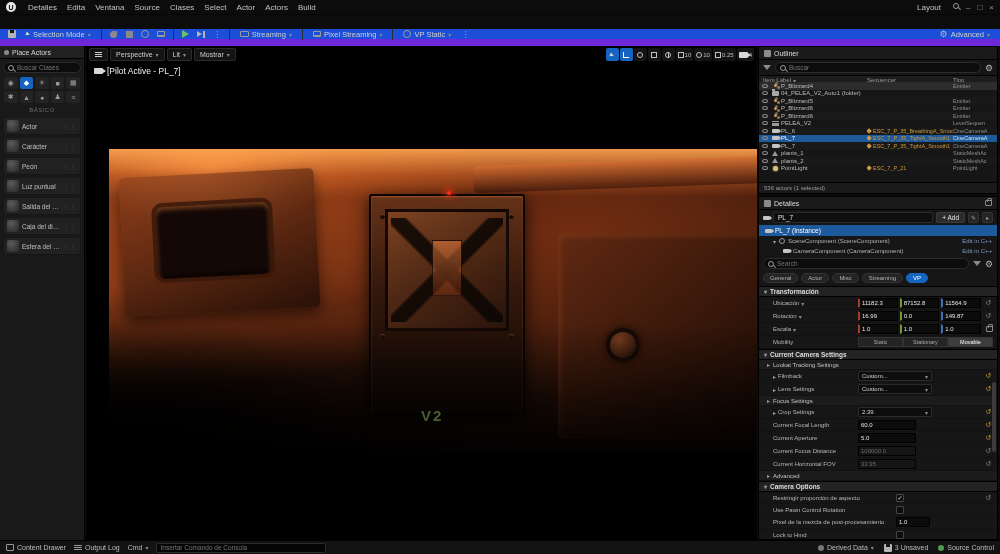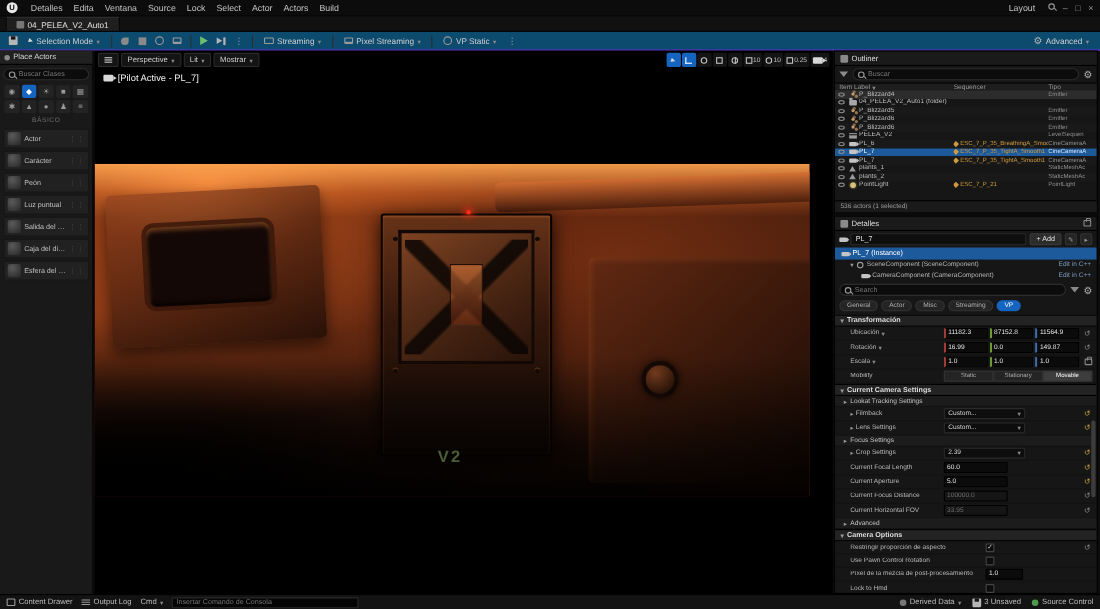--- a/index.html
+++ b/index.html
@@ -21,22 +21,22 @@
 
   
   .tabbar { position:absolute; top:15px; left:0; right:0; height:14px; background:#111;
     display:flex; align-items:flex-end; padding-left:5px; border-bottom:1px solid #000; }
   .doc-tab { height:13px; background:#1f1f1f; border:1px solid #000; border-bottom:none;
     border-top:1px solid #3d3d3d; border-radius:3px 3px 0 0; display:flex; align-items:center;
     gap:3px; padding:0 9px; font-size:7.5px; color:#e0e0e0; }
   .tab-ic { width:7px; height:7px; background:#777; border-radius:1px; }
 
   
-  .toolbar { position:absolute; top:29px; left:0; right:0; height:17px; background:#0c4a6e;
-    border-bottom:1px solid #6d28d9; display:flex; align-items:center; padding:0 5px; gap:3px;text-align:center; }
+  .toolbar { position:absolute; top:29px; left:0; right:0; height:17px; background:#1d4ed8;
+    border-bottom:7px solid #6d28d9; display:flex; align-items:center; padding:0 5px; gap:3px;text-align:center; }
   .tb-btn { height:13px; display:flex; align-items:center; gap:3px; padding:0 5px; font-size:7.5px;
     color:#cfcfcf; border-radius:2px; background:transparent; }
   .tb-btn .dd-caret::after, .dd-caret::after { content:"▾"; font-size:6px; color:#8a8a8a; }
   .tb-ic { width:13px; height:13px; display:flex; align-items:center; justify-content:center;
     color:#b5b5b5; font-size:8px; border-radius:2px; }
   .tb-sep { width:1px; height:11px; background:#2d2d2d; margin:0 2px; }
   .save-ic { width:8px; height:8px; background:#b5b5b5; border-radius:1px; position:relative; }
   .save-ic::after { content:""; position:absolute; top:0; left:2px; width:4px; height:3px; background:#161616; }
   .cursor-ic { width:0; height:0; border-left:4px solid #d8d8d8; border-top:2.5px solid transparent; border-bottom:2.5px solid transparent; transform:rotate(20deg); }
   .play-ic { width:0; height:0; border-left:7px solid #6fbf6f; border-top:4.5px solid transparent; border-bottom:4.5px solid transparent; }
@@ -86,21 +86,21 @@
   .gz-rot { border:1px solid currentColor; border-radius:50%; }
   .gz-scale { border:1px solid currentColor; }
   .gz-globe { border:1px solid currentColor; border-radius:50%; position:relative; }
   .gz-globe::after { content:""; position:absolute; left:2px; top:-1px; width:1px; height:6px; background:currentColor; }
   .pilot { position:absolute; top:20px; left:8px; z-index:6; display:flex; align-items:center; gap:4px;
     color:#f0f0f0; font-size:8.5px; text-shadow:0 1px 2px #000; }
   .pilot-cam { width:9px; height:6px; background:#d8d8d8; border-radius:1px; position:relative; }
   .pilot-cam::after { content:""; position:absolute; right:-3px; top:1px; border-left:3px solid #d8d8d8;
     border-top:2px solid transparent; border-bottom:2px solid transparent; }
 
-  .vp-frame { position:absolute; left:0; top:103px; width:650px; height:302px; background:#7f1d1d; overflow:hidden; }
+  .vp-frame { position:absolute; left:23px; top:103px; width:650px; height:302px; background:#7f1d1d; overflow:hidden; }
   .sc { position:absolute; }
   .sc-base { inset:0;
     background:
       radial-gradient(ellipse at 16% 6%, rgba(255,150,70,.95) 0%, rgba(210,90,30,.55) 16%, rgba(110,40,15,.3) 38%, transparent 62%),
       radial-gradient(ellipse at -5% 45%, rgba(255,110,40,.5), transparent 45%),
       radial-gradient(ellipse at 72% 28%, rgba(175,70,25,.5), transparent 55%),
       radial-gradient(ellipse at 90% 70%, rgba(120,45,18,.35), transparent 60%),
       linear-gradient(180deg, #3a170a 0%, #2c130a 35%, #170b06 68%, #070302 100%); }
   .sc-hot { top:0; left:0; right:0; height:16%;
     background:linear-gradient(180deg, rgba(255,165,80,.9), rgba(235,115,45,.45) 55%, transparent); }
@@ -257,40 +257,34 @@
 <body>
 
 <div class="app">
 
   <div class="menubar">
     <div class="ue-logo">U</div>
     <div class="menu-item">Detalles</div>
     <div class="menu-item">Edita</div>
     <div class="menu-item">Ventana</div>
     <div class="menu-item">Source</div>
-    <div class="menu-item">Lock</div>
+    <div class="menu-item">Clases</div>
     <div class="menu-item">Select</div>
     <div class="menu-item">Actor</div>
     <div class="menu-item">Actors</div>
     <div class="menu-item">Build</div>
     <div class="menubar-right">
       <span class="menu-item">Layout</span>
       <span class="mag"></span>
       <span class="win-glyph">–</span>
       <span class="win-glyph">□</span>
       <span class="win-glyph">×</span>
     </div>
   </div>
 
-  <div class="tabbar">
-    <div class="doc-tab">
-      <span class="tab-ic"></span>
-      <span>04_PELEA_V2_Auto1</span>
-    </div>
-  </div>
 
   <div class="toolbar">
     <span class="tb-ic">
         <span class="save-ic"></span>
       </span>
     <div class="tb-btn">
       <span class="cursor-ic"></span>
       <span>Selection Mode</span>
       <span class="dd-caret"></span>
     </div>

